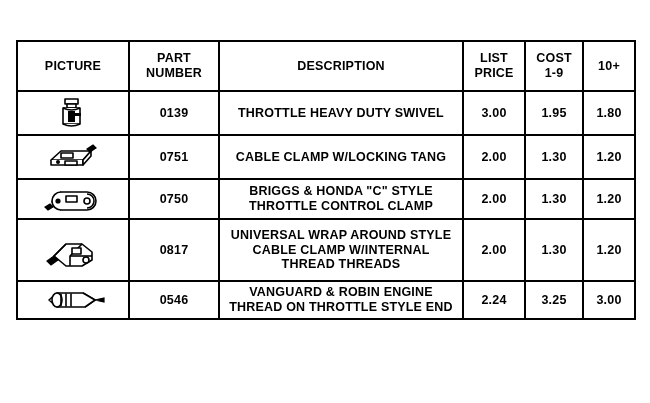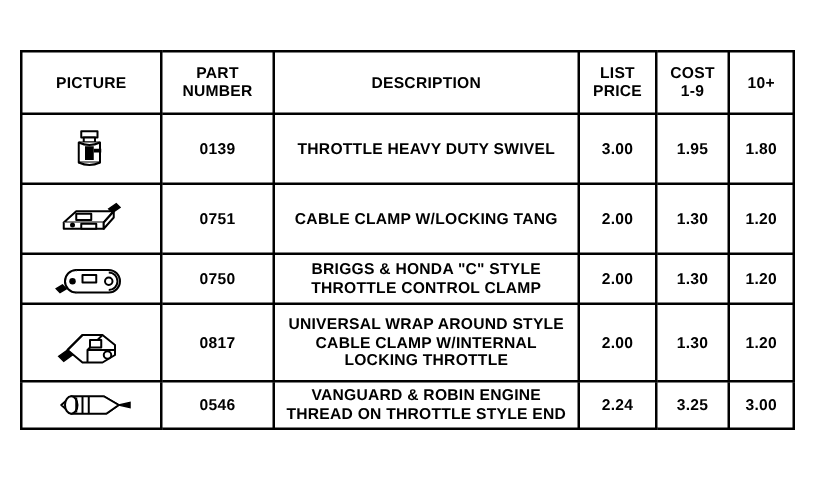--- a/index.html
+++ b/index.html
@@ -47,21 +47,21 @@
   col.c-list  { width: 62px; }
   col.c-cost  { width: 58px; }
   col.c-ten   { width: 52px; }
 
   thead th {
     height: 48px;
     font-size: 13px;
   }
   thead th .hdr-line { display: block; }
 
-  tbody tr { height: 56px; }
+  tbody tr { height: 44px; }
   tbody tr.tall { height: 38px; }
   tbody tr.taller { height: 62px; }
 
   td.desc {
     font-size: 12.5px;
     padding: 2px 4px;
   }
   td.desc .line { display: block; }
   td.num { font-size: 13px; }
   td.pic {
@@ -207,21 +207,21 @@
               </g>
               <circle cx="44" cy="30" r="3" fill="#fff" stroke="#000" stroke-width="1.6"></circle>
               <path d="M12 26 l-7 5 l4 4 l7 -5 z" fill="#000" stroke="#000" stroke-width="1.2"></path>
             </svg>
           </div>
         </td>
         <td class="num">0817</td>
         <td class="desc">
           <span class="line">UNIVERSAL WRAP AROUND STYLE</span>
           <span class="line">CABLE CLAMP W/INTERNAL</span>
-          <span class="line">LOCKING THROTTLE</span>
+          <span class="line">THREAD THREADS</span>
         </td>
         <td class="num">2.00</td>
         <td class="num">1.30</td>
         <td class="num">1.20</td>
       </tr>
 
       <tr class="tall">
         <td class="pic">
           <div class="pic-wrap">
             <svg width="72" height="34" viewBox="0 0 72 34">

